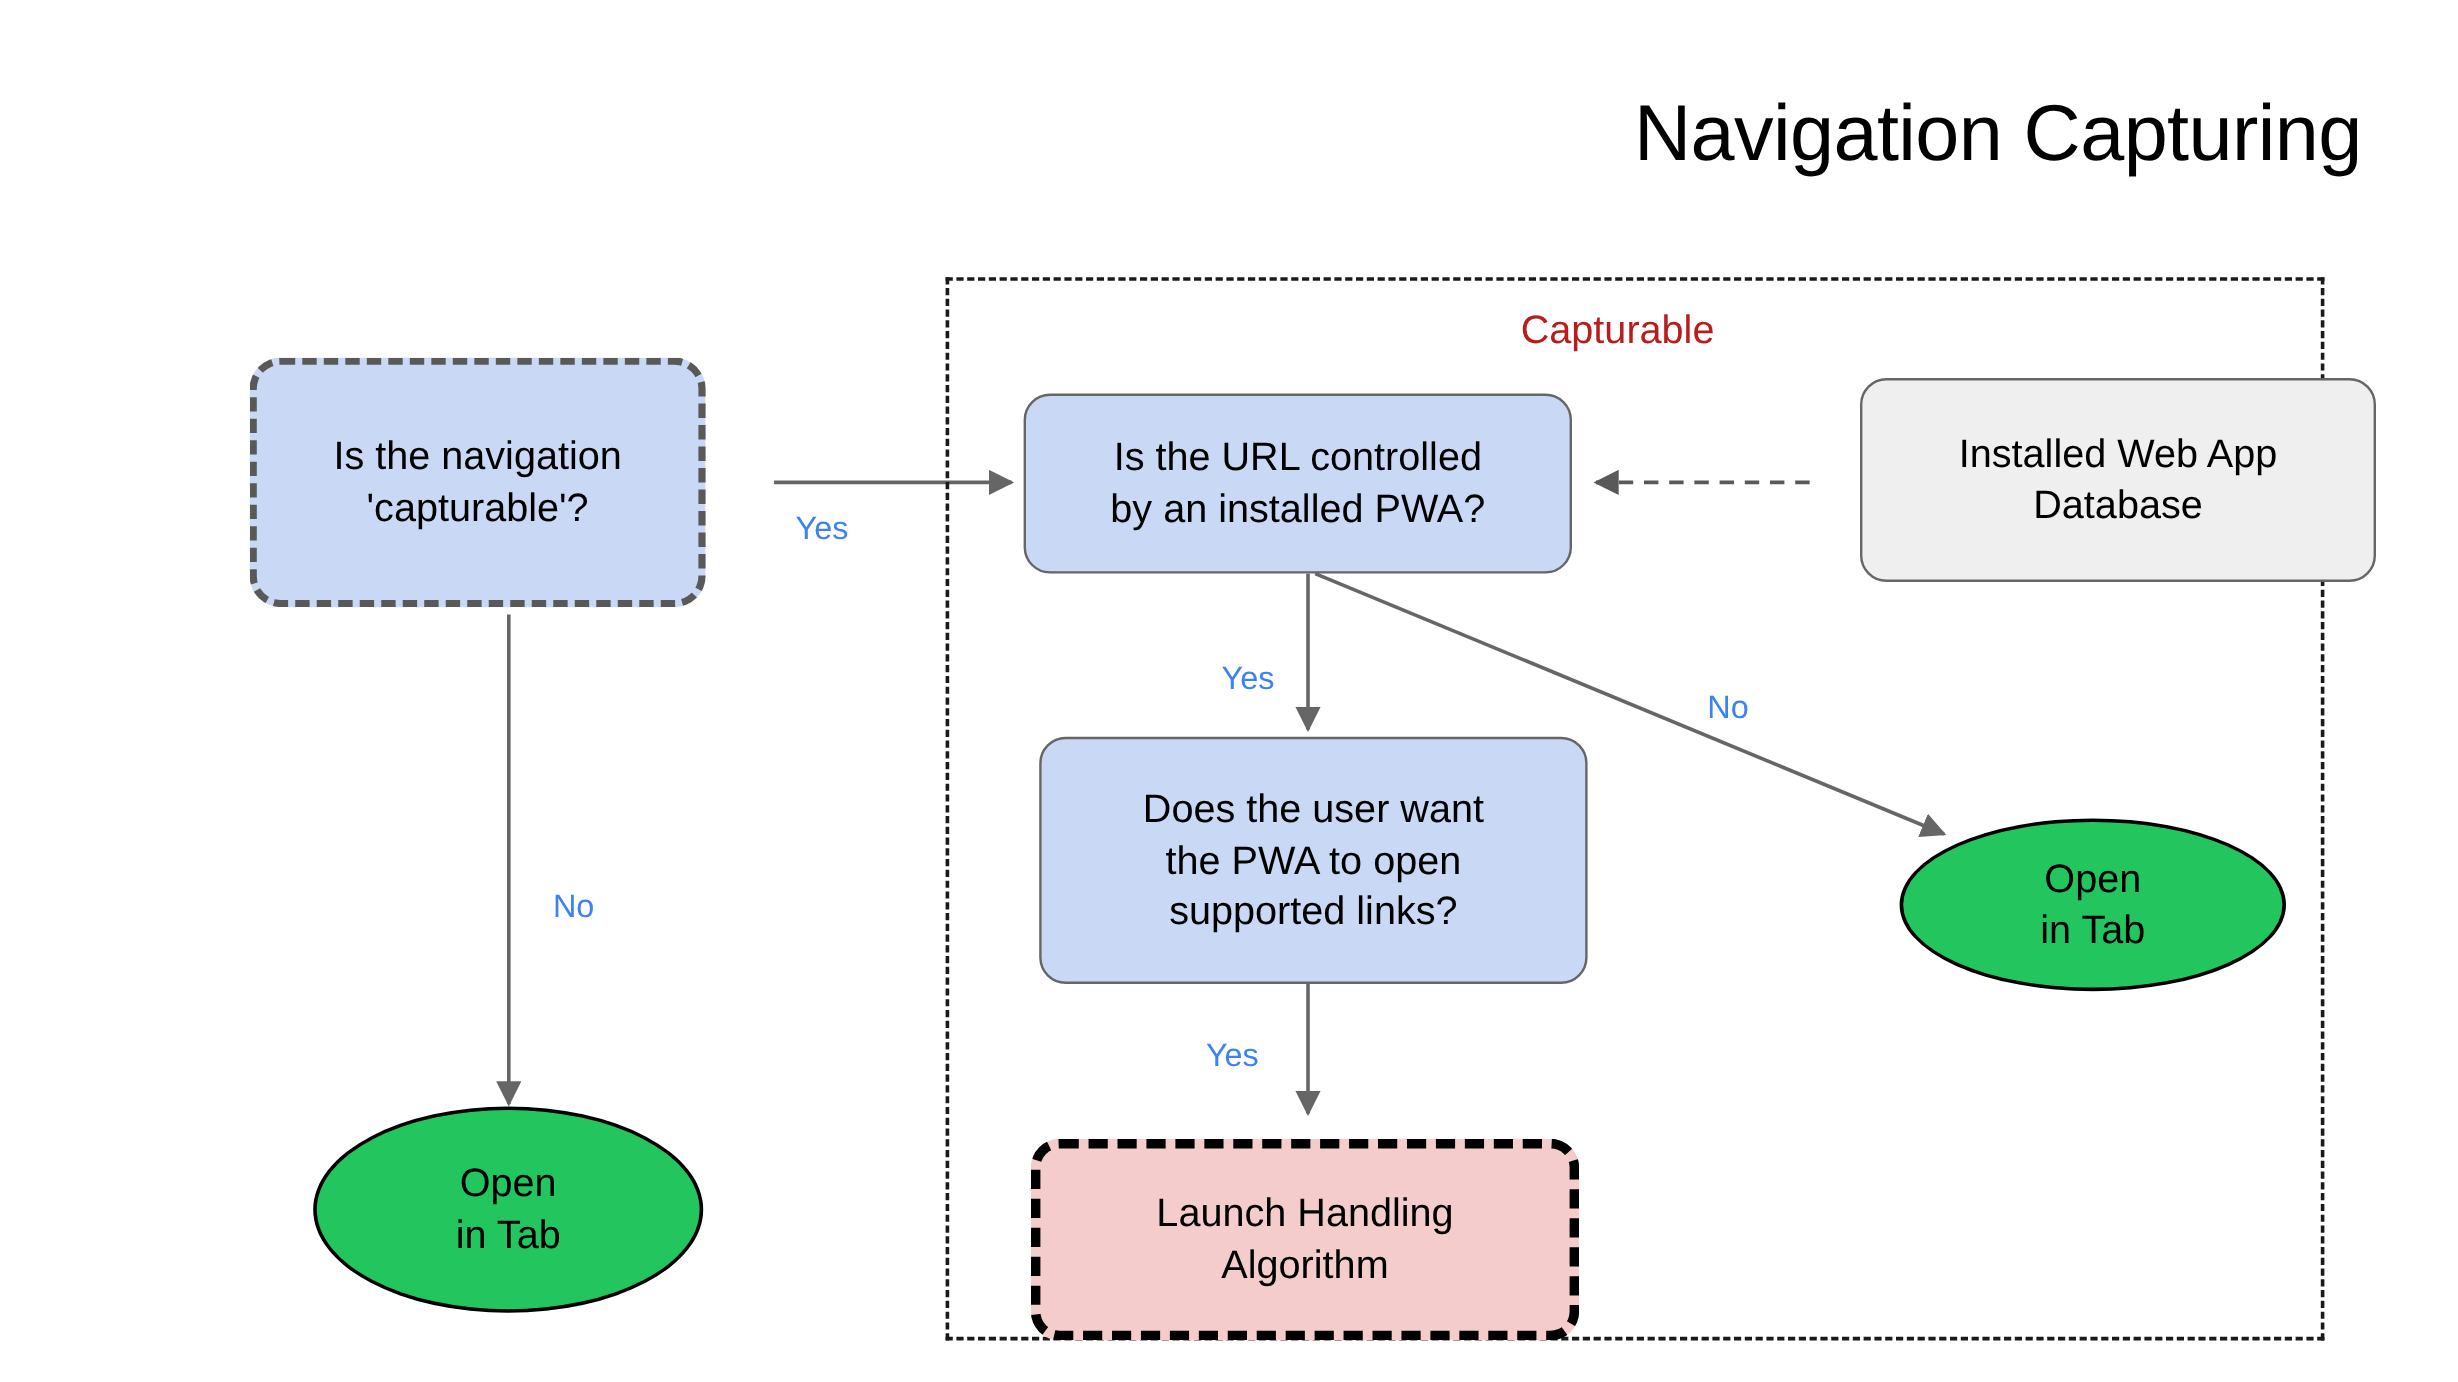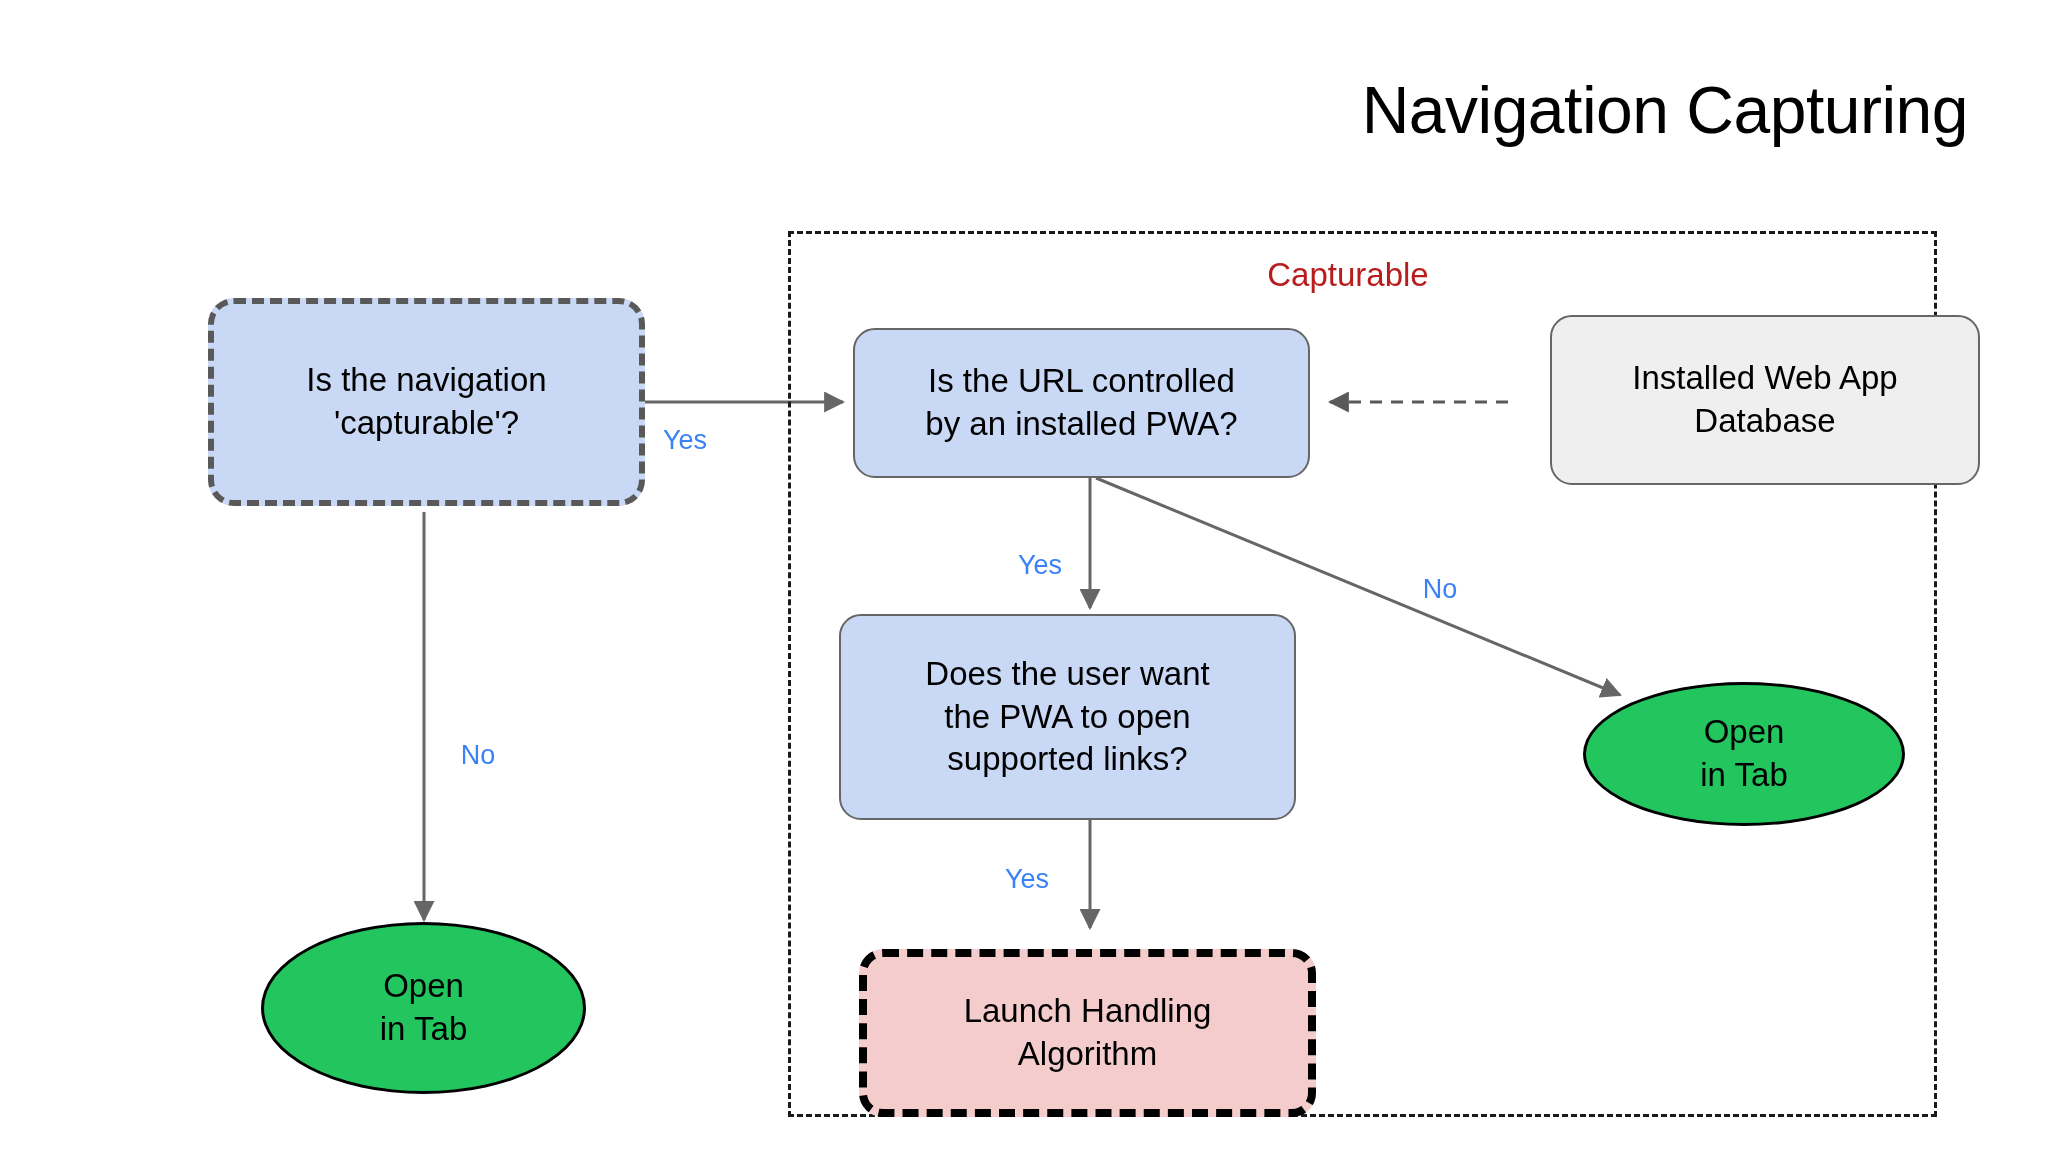--- a/index.html
+++ b/index.html
@@ -163,30 +163,30 @@
     <g>
       <path d="M 1508 402 L 1330 402" stroke="#595959" stroke-width="3" stroke-dasharray="12 9" fill="none" marker-end="url(#arrowDashed)"></path>
     </g>
   </svg>
 
   <div class="diagram-title">Navigation Capturing</div>
 
   <div class="group-box"></div>
   <div class="group-label">Capturable</div>
 
-  <div class="node node-blue-dashed" style="left:208px; top:298px; width:437px; height:208px;">Is the navigation
+  <div class="node node-blue-dashed" style="left:208px; top:298px; width:380px; height:208px;">Is the navigation
 'capturable'?</div>
 
   <div class="node node-blue node-rounded" style="left:853px; top:328px; width:457px; height:150px;">Is the URL controlled
 by an installed PWA?</div>
 
   <div class="node node-gray node-rounded" style="left:1510px; top:315px; width:430px; height:170px;margin-left:40px;">Installed Web App
 Database</div>
 
-  <div class="node node-blue node-rounded" style="left:839px; top:614px; width:457px; height:206px;">Does the user want
+  <div class="node node-blue node-rounded" style="left:866px; top:614px; width:457px; height:206px;">Does the user want
 the PWA to open
 supported links?</div>
 
   <div class="node node-pink-dashed" style="left:859px; top:929px; width:457px; height:168px;margin-top:20px;">Launch Handling
 Algorithm</div>
 
   <div class="node node-ellipse" style="left:261px; top:922px; width:325px; height:172px;">Open
 in Tab</div>
 
   <div class="node node-ellipse" style="left:1583px; top:682px; width:322px; height:144px;">Open

